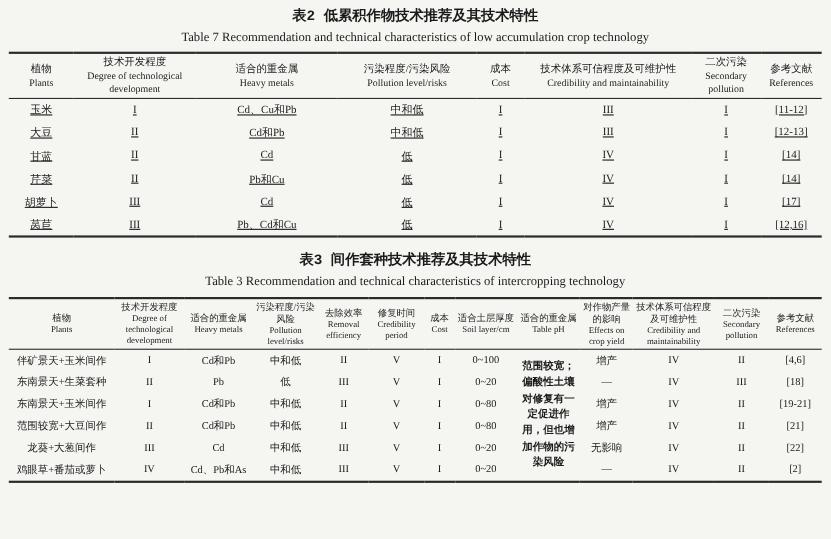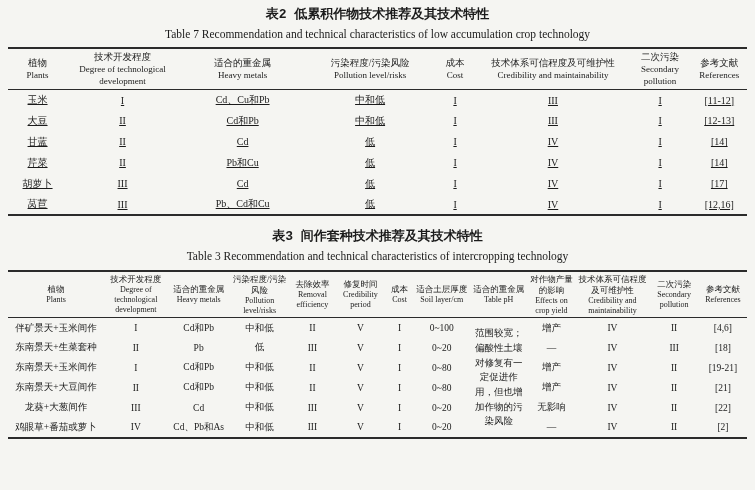--- a/index.html
+++ b/index.html
@@ -40,21 +40,21 @@
     padding:2px 1px;
   }
   
   .t2 thead .hz{font-size:9.5px;line-height:1.35;}
   .t2 thead .he{font-size:9px;line-height:1.25;}
   .t2 td{font-size:10px;height:21px;text-decoration:underline;}
   
   .t3 thead .hz{font-size:8.5px;line-height:1.3;}
   .t3 thead .he{font-size:8px;line-height:1.22;}
   .t3 td{font-size:9.5px;height:20px;}
-  .t3 .ph-cell{font-size:9.5px;line-height:1.55;padding:0 2px;}
+  .t3 .ph-cell{font-size:9.5px;line-height:1.55;padding:0 2px;font-weight:bold;}
   .section2{margin-top:12px;}
 </style>
 </head>
 <body>
 
 <div class="wrap">
 
   <section>
     <div class="title-zh">表2 低累积作物技术推荐及其技术特性</div>
     <div class="title-en">Table 7 Recommendation and technical characteristics of low accumulation crop technology</div>
@@ -283,21 +283,21 @@
             <td>II</td>
             <td>V</td>
             <td>I</td>
             <td>0~80</td>
           <td>增产</td>
             <td>IV</td>
             <td>II</td>
             <td>[19-21]</td>
         </tr>
         <tr>
-          <td>东南景天+大豆间作</td>
+          <td>范围较宽+大豆间作</td>
             <td>II</td>
             <td>Cd和Pb</td>
             <td>中和低</td>
             <td>II</td>
             <td>V</td>
             <td>I</td>
             <td>0~80</td>
           <td>增产</td>
             <td>IV</td>
             <td>II</td>

